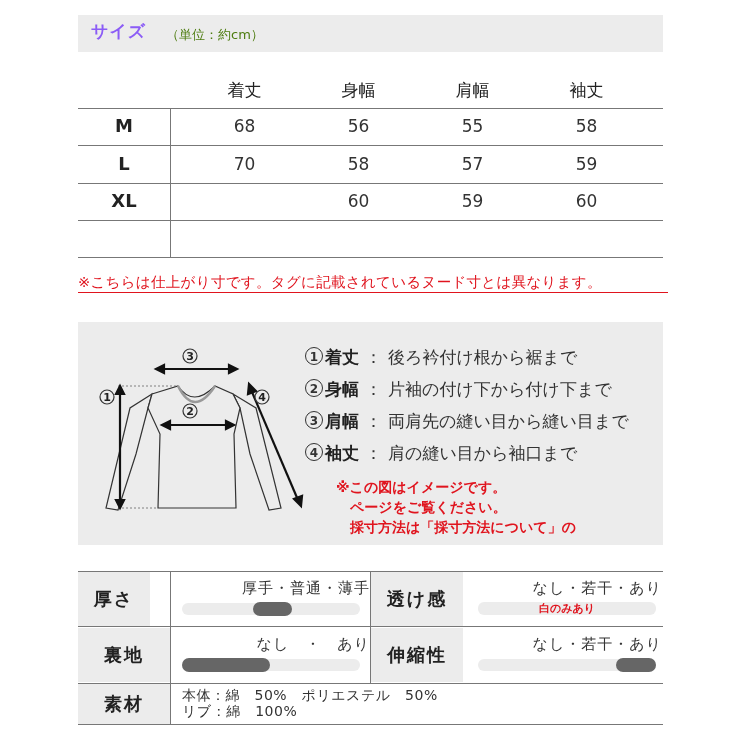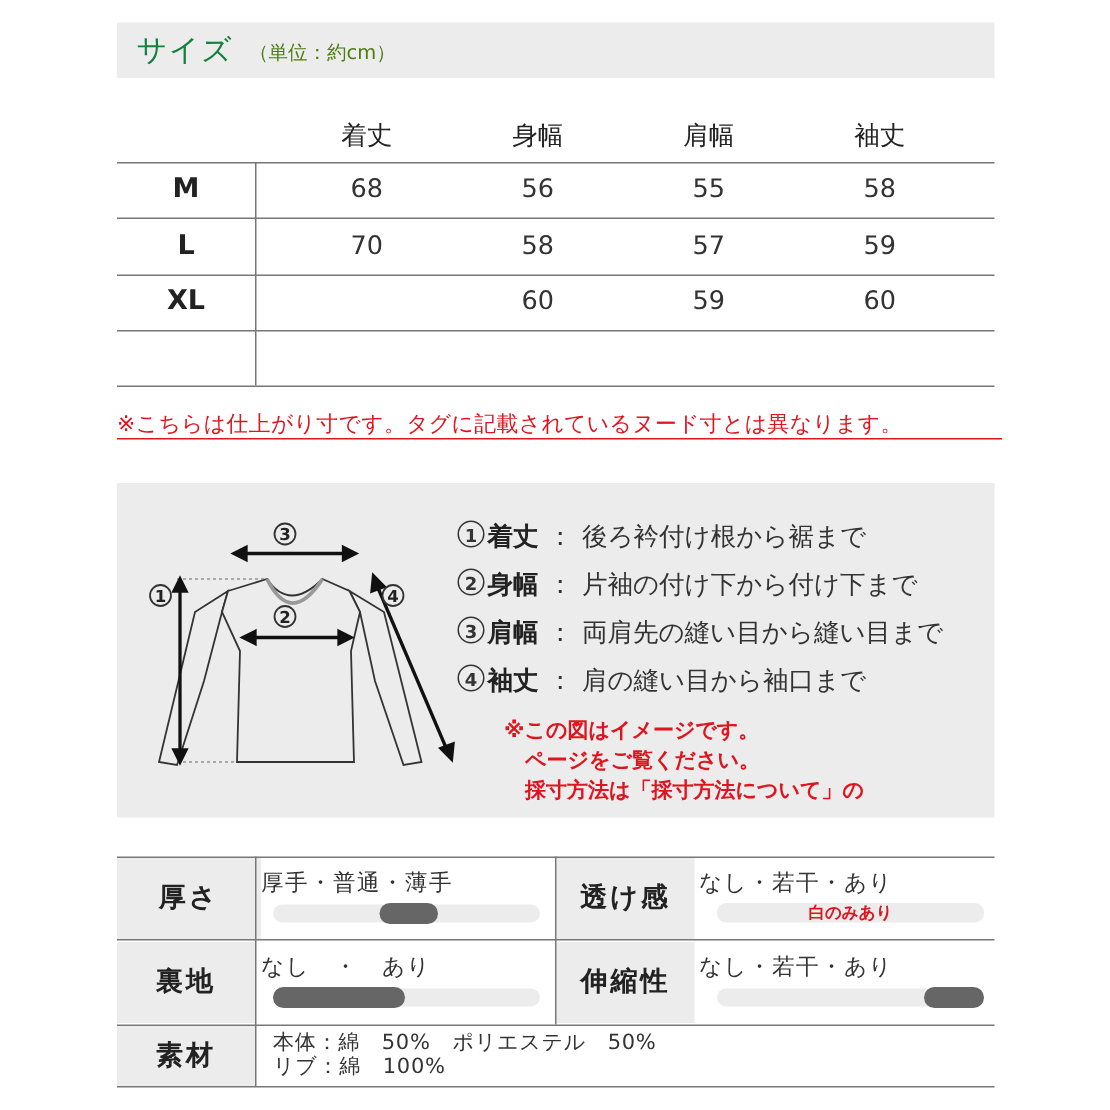--- a/index.html
+++ b/index.html
@@ -4,21 +4,21 @@
   <style>
     html, body { margin: 0; padding: 0; }
     body {
       width: 740px; height: 740px; background: #ffffff; position: relative; overflow: hidden;
       font-family: "DejaVu Sans", "Liberation Sans", sans-serif; color: #222;
     }
     .abs { position: absolute; }
 
     
     .title-bar { left: 78px; top: 15px; width: 585px; height: 37px; background: #ececec; }
-    .title-main { position: absolute; left: 13px; top: 5px; font-size: 20px; font-weight: normal; color: #15803d; letter-spacing: 1px; }
+    .title-main { position: absolute; left: 13px; top: 5px; font-size: 17px; font-weight: bold; color: #8b5cf6; letter-spacing: 1px; }
     .title-unit { position: absolute; left: 88px; top: 11px; font-size: 13px; color: #4d7c0f; }
 
     
     .size-table { left: 78px; top: 68px; width: 585px; }
     .st-header { position: absolute; top: 0; left: 0; width: 585px; height: 40px; }
     .st-col { position: absolute; width: 115px; text-align: center; font-size: 17px; color: #222; top: 11px; }
     .st-line { position: absolute; left: 0; width: 585px; height: 0; border-top: 1.5px solid #777; }
     .st-vline { position: absolute; left: 92px; top: 40px; width: 0; height: 149px; border-left: 1.5px solid #777; }
     .st-row { position: absolute; left: 0; width: 585px; height: 37px; }
     .st-size { position: absolute; left: 0; width: 92px; text-align: center; font-weight: bold; font-size: 18px; top: 7px; color: #222; }
@@ -35,21 +35,21 @@
     .legend-term { font-weight: bold; color: #222; }
     .legend-colon { margin: 0 6px; }
     .diagram-note { position: absolute; left: 258px; top: 155px; font-size: 14px; color: #e0141e; line-height: 20px; font-weight: bold; }
     .diagram-note div { white-space: nowrap; }
 
     
     .attr-table { left: 78px; top: 571px; width: 585px; height: 154px; }
     .at-hline { position: absolute; left: 0; width: 585px; border-top: 1.5px solid #777; }
     .at-vline { position: absolute; border-left: 1.5px solid #777; }
     .at-label { position: absolute; background: #ececec; font-weight: bold; font-size: 18px; color: #222; text-align: center; letter-spacing: 2px; }
-    .at-options { position: absolute; text-align: left; font-size: 15px; color: #333; letter-spacing: 1px; }
+    .at-options { position: absolute; text-align: right; font-size: 15px; color: #333; letter-spacing: 1px; }
     .track { position: absolute; height: 12px; background: #ececec; border-radius: 6px; }
     .knob { position: absolute; height: 14px; background: #666; border-radius: 7px; }
     .track-note { position: absolute; font-size: 11px; color: #e0141e; text-align: center; font-weight: bold; }
     .material { position: absolute; left: 104px; top: 117px; font-size: 14px; line-height: 16px; color: #333; white-space: pre; letter-spacing: 0.5px; }
   </style>
 </head>
 <body>
 
 <div class="abs title-bar">
   <span class="title-main">サイズ</span>
@@ -163,21 +163,21 @@
 
   <div class="diagram-note">
     <div>※この図はイメージです。</div>
     <div>　ページをご覧ください。</div>
     <div>　採寸方法は「採寸方法について」の</div>
   </div>
 </div>
 
 <div class="abs attr-table">
 
-  <div class="at-label" style="left:0;top:1px;width:96px;height:54px;line-height:54px">厚さ</div>
+  <div class="at-label" style="left:0;top:1px;width:72px;height:54px;line-height:54px">厚さ</div>
   <div class="at-label" style="left:0;top:113px;width:92px;height:40px;line-height:40px">素材</div>
   <div class="at-label" style="left:0;top:57px;width:92px;height:54px;line-height:54px">裏地</div>
   <div class="at-label" style="left:293px;top:57px;width:92px;height:54px;line-height:54px">伸縮性</div>
   <div class="at-label" style="left:293px;top:1px;width:92px;height:54px;line-height:54px">透け感</div>
 
   <div class="at-hline" style="top:0"></div>
   <div class="at-hline" style="top:55px"></div>
   <div class="at-hline" style="top:112px"></div>
   <div class="at-hline" style="top:153px"></div>
   <div class="at-vline" style="left:92px;top:0;height:153px"></div>

